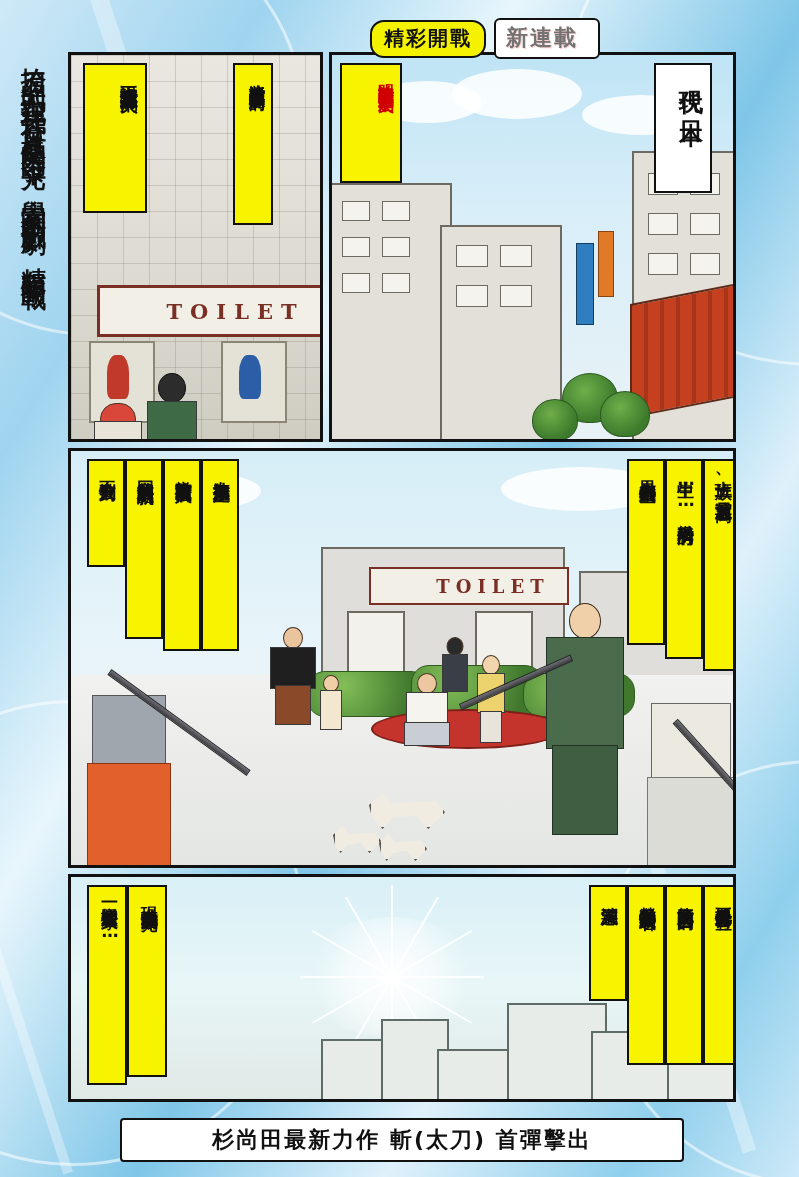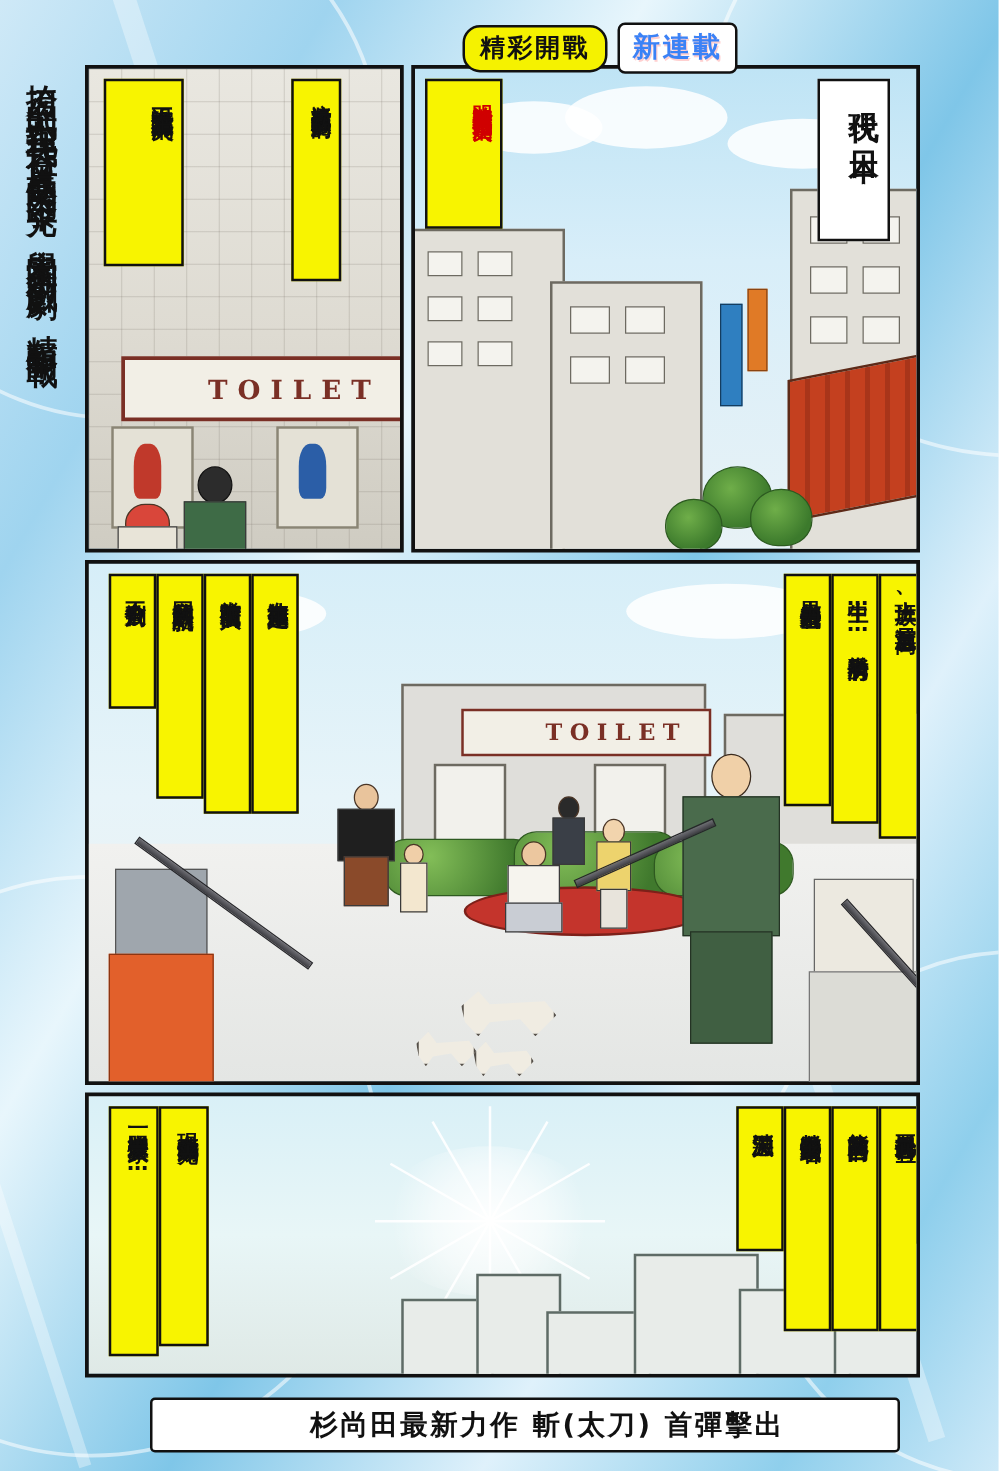--- a/index.html
+++ b/index.html
@@ -50,24 +50,24 @@
     font-size: 20px;
     font-weight: bold;
     color: #111;
     letter-spacing: 2px;
     font-family: "DejaVu Sans", sans-serif;
   }
   .banner-new {
     background: #ffffff;
     border: 2px solid #111;
     border-radius: 6px;
-    padding: 3px 10px 4px 10px;
+    padding: 3px 20px 4px 10px;
     font-size: 22px;
     font-weight: bold;
-    color: #3b82f6;
+    color: #737373;
     letter-spacing: 2px;
     font-family: "DejaVu Serif", serif;
     text-shadow: 1px 1px 0 #ffd0d0;
   }
 
   
   .side-text {
     position: absolute;
     top: 48px;
     left: 8px;
@@ -274,21 +274,20 @@
     border-radius: 4px;
     display: flex;
     align-items: center;
     justify-content: center;
     font-family: "DejaVu Sans", sans-serif;
     font-weight: bold;
     font-size: 22px;
     color: #111;
     letter-spacing: 2px;
     z-index: 40;
-    padding-left: 36px;
   }
 </style>
 </head>
 <body>
 
 <div id="page">
 
   <div class="bg-swirl" style="left:-120px; top:-90px; width:420px; height:420px;"></div>
   <div class="bg-swirl" style="left:560px; top:-140px; width:500px; height:500px;"></div>
   <div class="bg-swirl" style="left:-160px; top:700px; width:460px; height:460px;"></div>

